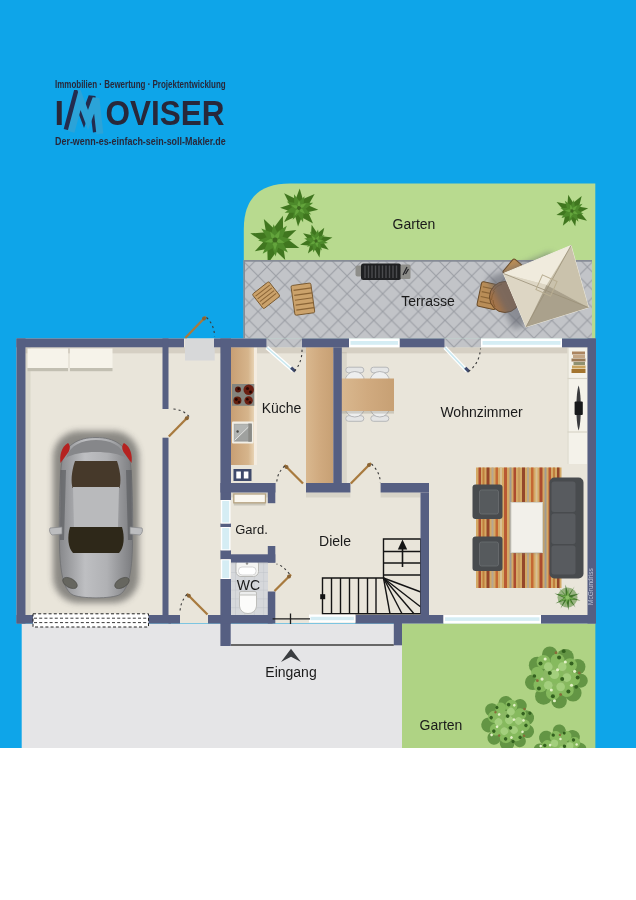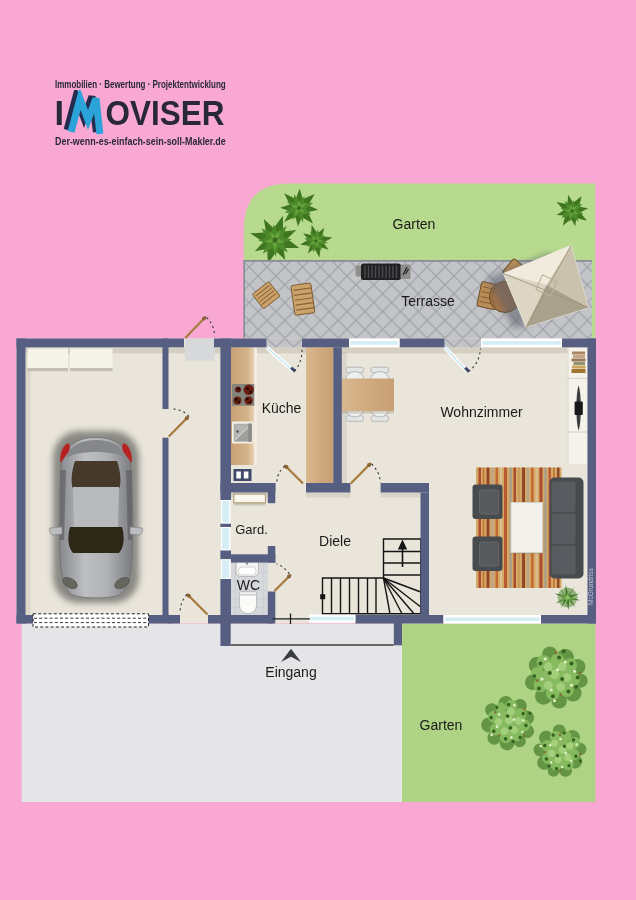--- a/index.html
+++ b/index.html
@@ -1,16 +1,16 @@
 <!DOCTYPE html>
 <html><head>
 <meta charset="utf-8">
 <style>
   html,body{margin:0;padding:0;background:#ffffff;}
-  #page{position:relative;width:636px;height:900px;background:#f9a8d4;overflow:hidden;
+  #page{position:relative;width:636px;height:748px;background:#0ea5e9;overflow:hidden;
         font-family:"Liberation Sans",sans-serif;}
   .l1,.l3{position:absolute;color:#28283a;font-weight:bold;white-space:nowrap;
           transform-origin:0 0;line-height:1;}
   .l1{left:55px;top:78.6px;font-size:10.5px;transform:scale(0.76,1);}
   .l3{left:55px;top:136.6px;font-size:10px;transform:scale(0.893,1);}
   svg text{font-family:"Liberation Sans",sans-serif;fill:#1a1a1a;}
 </style>
 </head>
 <body>
 <div id="page">

